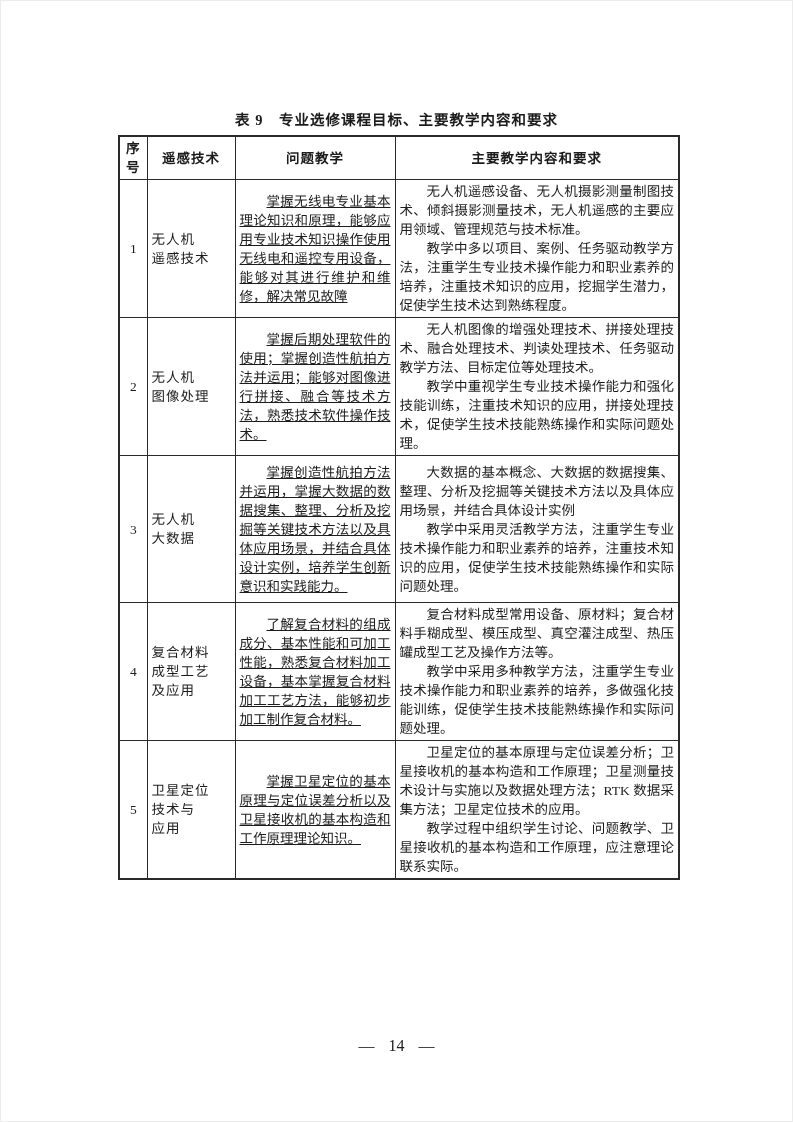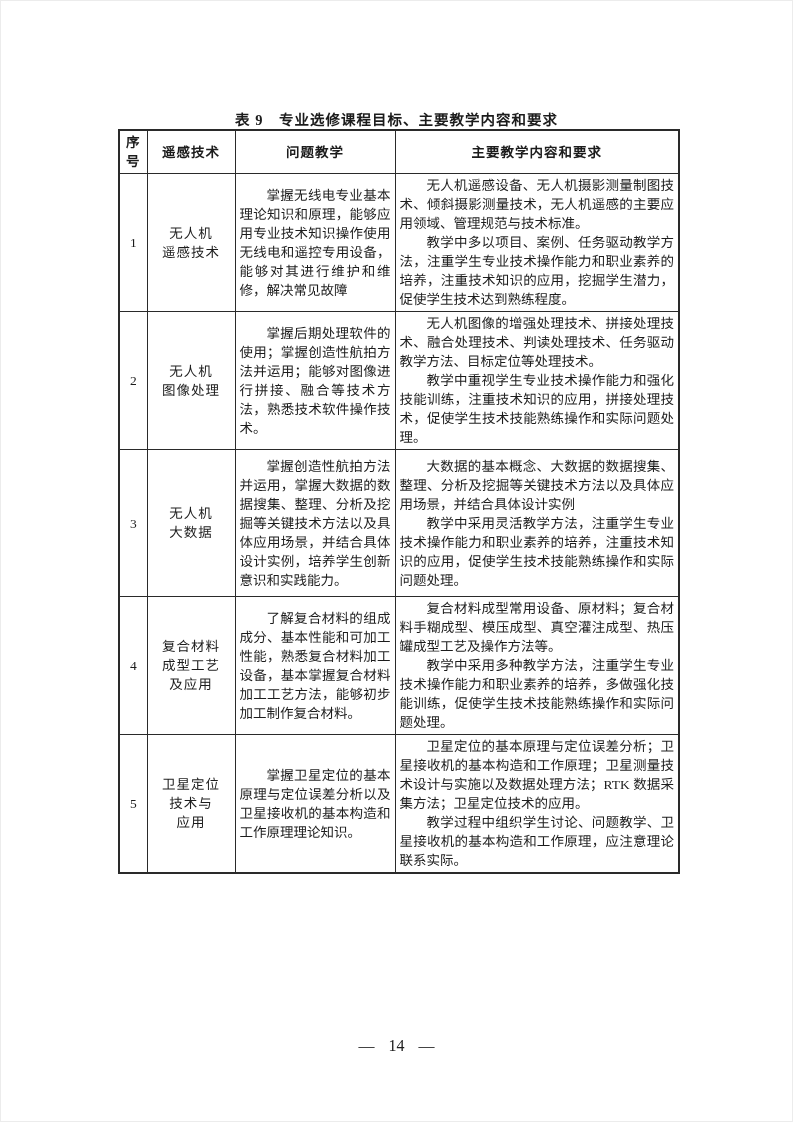--- a/index.html
+++ b/index.html
@@ -11,21 +11,21 @@
     width: 793px;
     height: 1122px;
     position: relative;
     font-family: "Liberation Serif", "DejaVu Serif", serif;
     color: #1c1c1c;
     box-sizing: border-box;
     border: 1px solid #ececec;
     overflow: hidden;
   }
   .doc-title {
-    margin: 107px 0 0 0;
+    margin: 107px 0 6px 0;
     text-align: center;
     font-size: 14.5px;
     font-weight: bold;
     letter-spacing: 1px;
   }
   table.course-table {
     border-collapse: collapse;
     table-layout: fixed;
     margin-left: 117px;
     width: 560px;
@@ -44,27 +44,26 @@
     font-weight: bold;
     text-align: center;
     letter-spacing: 1px;
   }
   tr.header-row { height: 38px; }
   td.cell-no {
     text-align: center;
     font-family: "Liberation Serif", "DejaVu Serif", serif;
   }
   td.cell-course {
-    text-align: center;
     white-space: pre-line;
     letter-spacing: 1px;
     line-height: 21px;
   }
   th.th-no { white-space: pre-line; line-height: 16px; }
-  td.cell-objective { padding: 4px 5px; }
+  td.cell-objective { padding: 4px 5px; text-decoration: underline; }
   td.cell-content  { padding: 4px 8px; line-height: 18.5px; }
   .para {
     margin: 0;
     text-indent: 2em;
     text-align: justify;
     text-justify: inter-ideograph;
   }
   .page-footer {
     position: absolute;
     left: 0;

